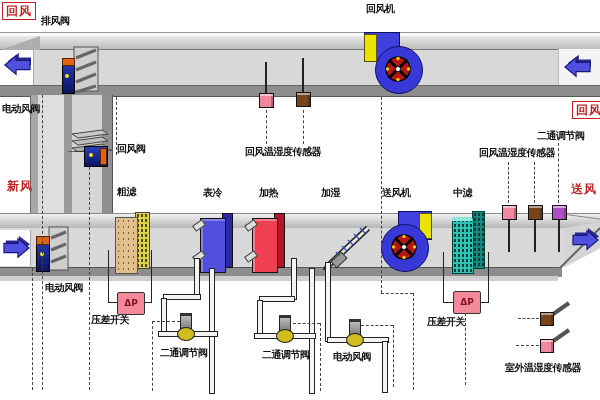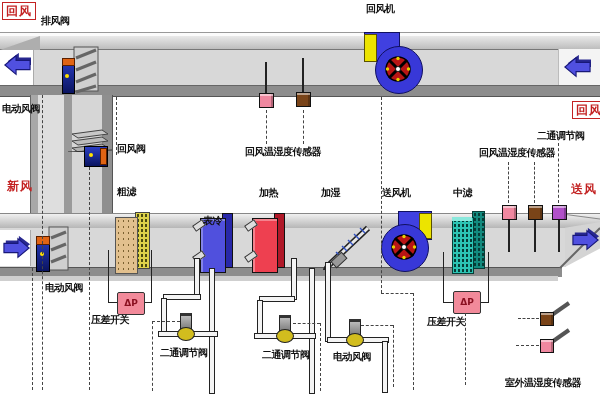--- a/index.html
+++ b/index.html
@@ -263,31 +263,31 @@
   <div class="vdash" style="left:534px;top:162px;height:41px;"></div>
   <div class="vdash" style="left:558px;top:143px;height:60px;"></div>
 
   <div class="lbl red flow boxed" style="left:2px;top:2px;">回风</div>
   <div class="lbl" style="left:41px;top:16px;">排风阀</div>
   <div class="lbl" style="left:366px;top:4px;">回风机</div>
   <div class="lbl" style="left:2px;top:104px;">电动风阀</div>
   <div class="lbl" style="left:117px;top:144px;">回风阀</div>
   <div class="lbl red flow" style="left:7px;top:180px;">新风</div>
   <div class="lbl" style="left:117px;top:187px;">粗滤</div>
-  <div class="lbl" style="left:203px;top:188px;margin-top:28px;">表冷</div>
+  <div class="lbl" style="left:203px;top:188px;">表冷</div>
   <div class="lbl" style="left:259px;top:188px;">加热</div>
   <div class="lbl" style="left:321px;top:188px;">加湿</div>
   <div class="lbl" style="left:382px;top:188px;">送风机</div>
   <div class="lbl" style="left:453px;top:188px;">中滤</div>
   <div class="lbl" style="left:245px;top:147px;">回风温湿度传感器</div>
   <div class="lbl" style="left:537px;top:131px;">二通调节阀</div>
   <div class="lbl" style="left:479px;top:148px;">回风温湿度传感器</div>
   <div class="lbl red flow boxed" style="left:572px;top:101px;">回风</div>
   <div class="lbl red flow" style="left:571px;top:183px;">送风</div>
   <div class="lbl" style="left:45px;top:283px;">电动风阀</div>
   <div class="lbl" style="left:91px;top:315px;">压差开关</div>
   <div class="lbl" style="left:427px;top:317px;">压差开关</div>
   <div class="lbl" style="left:160px;top:348px;">二通调节阀</div>
   <div class="lbl" style="left:262px;top:350px;">二通调节阀</div>
   <div class="lbl" style="left:333px;top:352px;">电动风阀</div>
-  <div class="lbl" style="left:505px;top:378px;">室外温湿度传感器</div>
+  <div class="lbl" style="left:505px;top:363px;">室外温湿度传感器</div>
 
 </div>
 
 </body></html>

